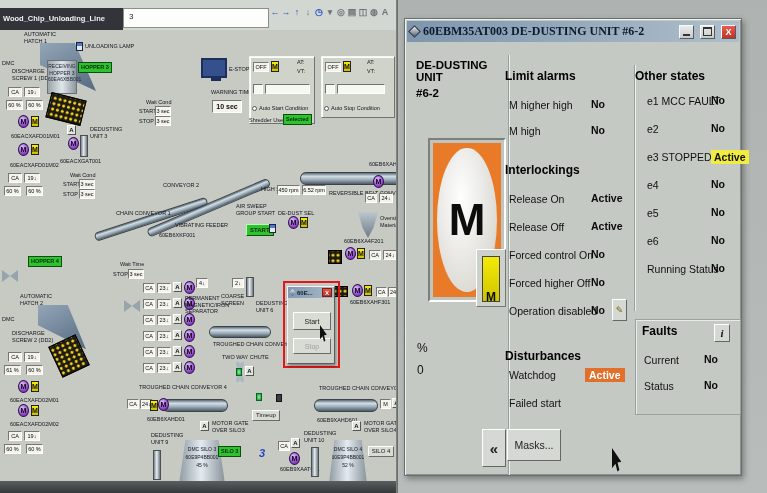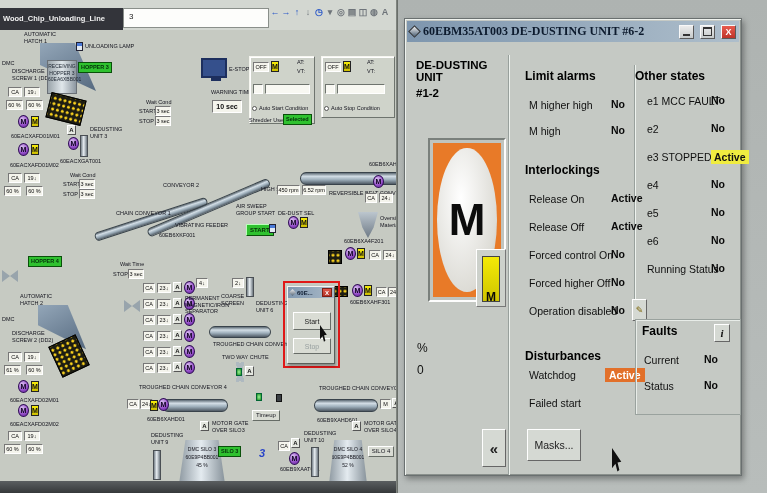--- a/index.html
+++ b/index.html
@@ -115,21 +115,21 @@
          display:flex;align-items:center;justify-content:center;font-size:44px;font-weight:bold;color:#0c0c0c;}
   .m-bdg{position:absolute;left:68px;top:206px;width:30px;height:58px;background:#cdd1cb;
          border:1px solid;border-color:#fff #777 #777 #fff;z-index:2;display:flex;align-items:flex-end;justify-content:center;}
   .m-bdg span{display:block;width:18px;height:46px;margin-bottom:4px;background:linear-gradient(#f4ea06,#cfc400);
          border:1px solid #444;color:#0a0a0a;font-size:12px;font-weight:bold;text-align:center;line-height:80px;}
   .pct-l{position:absolute;left:9px;top:298px;font-size:12px;color:#111;}
   .pct-v{position:absolute;left:9px;top:320px;font-size:12px;color:#111;}
   .backbtn{position:absolute;left:74px;top:386px;width:24px;height:38px;background:#d5d9d3;
          border:1px solid;border-color:#fff #666 #666 #fff;font-size:15px;font-weight:bold;color:#222;font-family:inherit;}
 
-  .d-col1{position:absolute;left:120px;top:24px;width:126px;bottom:3px;}
+  .d-col1{position:absolute;left:100px;top:24px;width:126px;bottom:3px;}
   .d-col2{position:absolute;left:230px;top:24px;width:106px;bottom:3px;}
   .sec{position:absolute;left:0;right:0;}
   .sec-h{font-weight:bold;font-size:12px;color:#000;height:30px;}
   .sec-h.h20{height:20px;} .sec-h.h26{height:26px;}
   .rows{position:relative;}
   .drow{position:relative;}
   .r26 .drow{height:26px;} .r28 .drow{height:28px;}
   .rl{position:absolute;left:4px;top:0;font-size:10.5px;color:#101010;white-space:nowrap;}
   .d-col2 .rl{left:12px;}
   .rv{position:absolute;top:-1px;font-weight:bold;font-size:10.5px;color:#0a0a0a;white-space:nowrap;}
@@ -412,21 +412,21 @@
       <span class="d-title-text">60EBM35AT003 DE-DUSTING UNIT #6-2</span>
       <span class="wb wb-min"></span>
       <span class="wb wb-max"></span>
       <span class="wb wb-close">X</span>
     </div>
     <div class="vs vs1"></div>
     <div class="vs vs2"></div>
 
     <div class="d-left">
       <div class="dl-t1">DE-DUSTING UNIT</div>
-      <div class="dl-t2">#1-2</div>
+      <div class="dl-t2">#6-2</div>
       <div class="m-frame">
         <div class="m-orange">
           <div class="m-ell">M</div>
         </div>
       </div>
       <div class="m-bdg">
         <span>M</span>
       </div>
       <div class="pct-l">%</div>
       <div class="pct-v">0</div>

